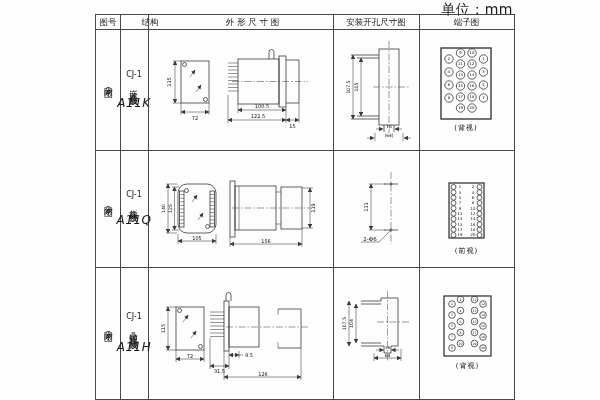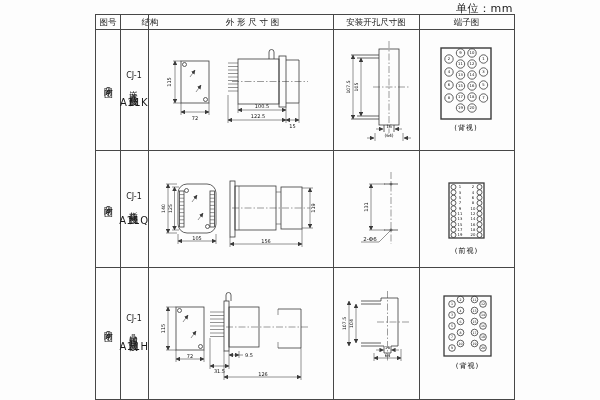--- a/index.html
+++ b/index.html
@@ -1,28 +1,28 @@
 <!DOCTYPE html>
 <html><head>
 <meta charset="utf-8">
 <style>
   html,body{margin:0;padding:0;}
   body{width:600px;height:400px;position:relative;background:#fdfdfd;
        font-family:"DejaVu Sans","Liberation Sans",sans-serif;color:#1a1a1a;overflow:hidden;}
-  .unit{position:absolute;left:400px;top:1px;width:113px;text-align:right;font-size:11px;letter-spacing:.5px;}
+  .unit{position:absolute;left:400px;top:1px;width:113px;text-align:right;font-size:14px;letter-spacing:.5px;}
   .tbl{position:absolute;left:95px;top:14px;width:418px;height:384px;border:1px solid #474747;box-sizing:content-box;}
   .vl{position:absolute;top:0;bottom:0;width:1px;background:#474747;}
   .hlx{position:absolute;left:0;right:0;height:1px;background:#474747;}
   .hcell{position:absolute;top:0;height:14px;line-height:15px;text-align:center;font-size:8.5px;white-space:nowrap;overflow:hidden;}
   .fig{position:absolute;left:0;width:24px;display:flex;align-items:center;justify-content:center;}
   .str{position:absolute;left:24px;width:28px;display:flex;flex-direction:column;align-items:center;justify-content:center;gap:4px;}
   .vt{writing-mode:vertical-rl;text-orientation:upright;font-size:9px;letter-spacing:3px;}
   .vt2{writing-mode:vertical-rl;text-orientation:upright;font-size:8.5px;letter-spacing:1.5px;}
   .m{font-size:8px;}
-  .c{font-size:10px;letter-spacing:.5px;}
+  .c{font-size:12px;letter-spacing:.5px;font-style:italic;}
   svg{position:absolute;overflow:visible;}
   .s{fill:none;stroke:#3a3a3a;stroke-width:.8;}
   .thin{fill:none;stroke:#3a3a3a;stroke-width:.55;}
   .dim{fill:none;stroke:#3a3a3a;stroke-width:.55;marker-start:url(#arr);marker-end:url(#arr);}
   .dar{marker-end:url(#arr);}
   .cl{fill:none;stroke:#3a3a3a;stroke-width:.5;stroke-dasharray:7 2 1.5 2;}
   text.dt{font-size:5px;fill:#111;text-anchor:middle;}
   text.cap{font-size:7px;fill:#111;text-anchor:middle;letter-spacing:1px;}
   text.tn{text-anchor:middle;fill:#111;}
 </style>

